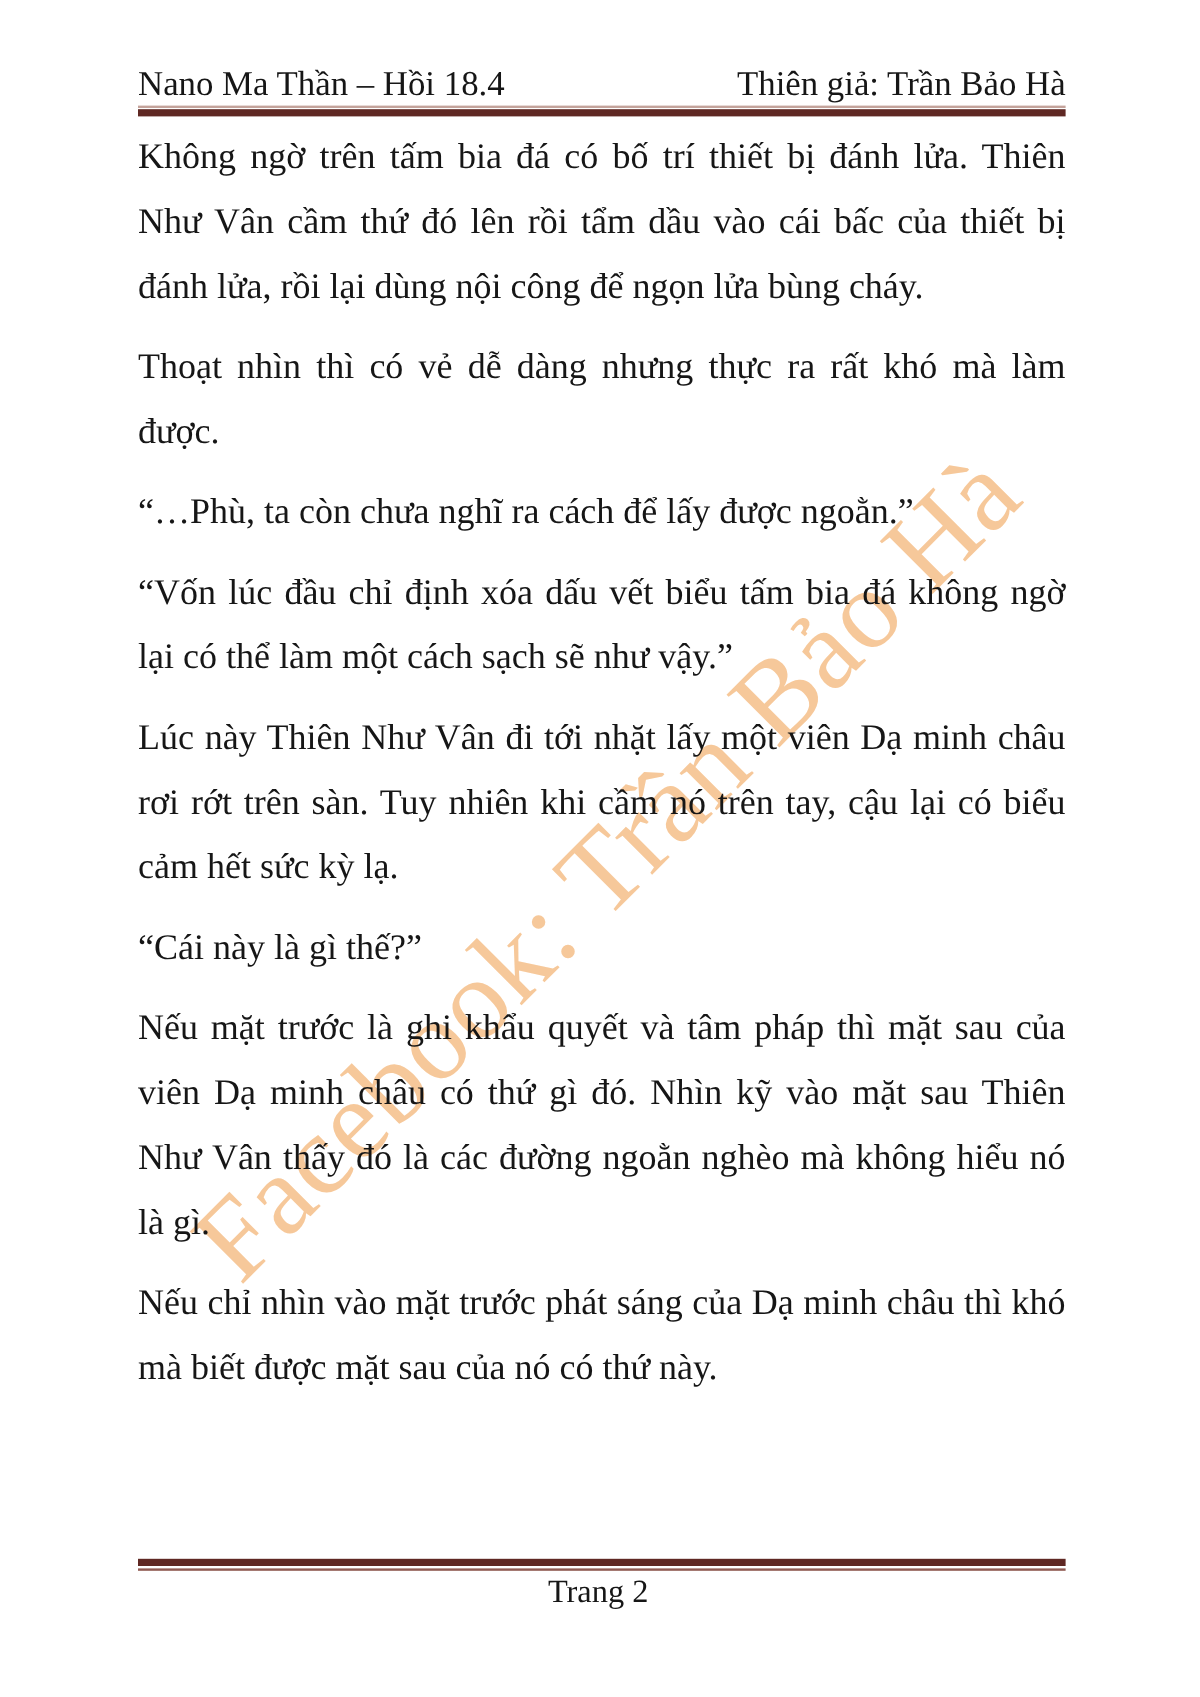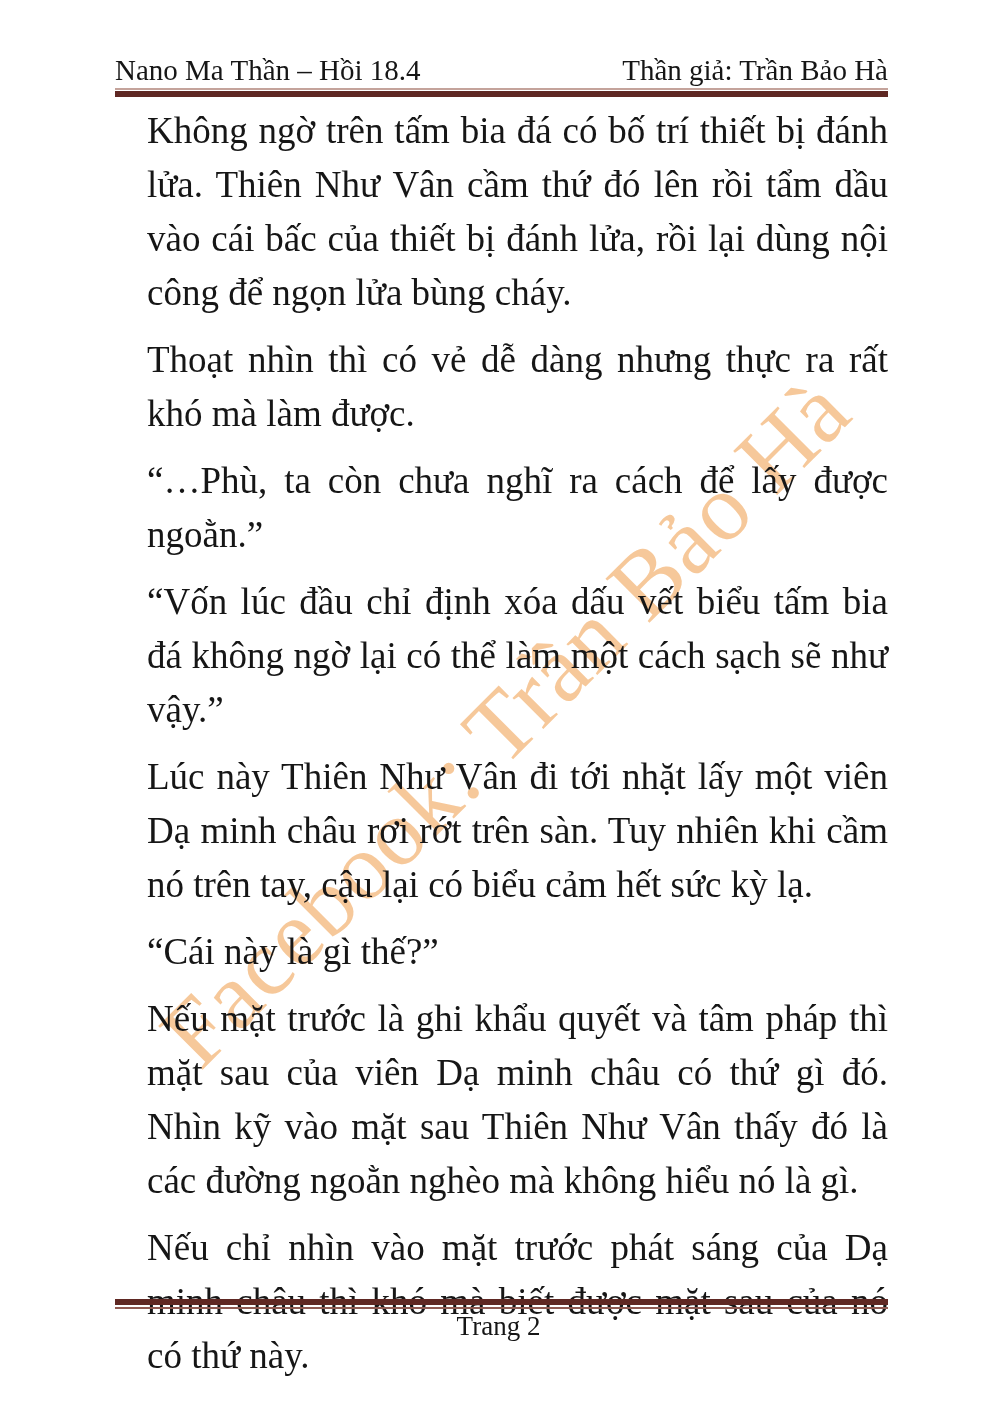--- a/index.html
+++ b/index.html
@@ -45,24 +45,23 @@
   .rule-footer { top: 1299px; }
   .rule-footer .thick { height: 6px; background: #5f2823; }
   .rule-footer .gap   { height: 2px; background: transparent; }
   .rule-footer .thin  { height: 2px; background: #8f5a52; }
   .body-text {
     position: absolute;
     top: 104px;
     left: 115px;
     right: 112px;
     z-index: 1;
-    font-size: 37px;
+    font-size: 30px;
     line-height: 54px;
     text-align: justify;
-    margin-left: 32px;
   }
   .body-text p { margin: 0 0 13px 0; }
   .footer-row {
     position: absolute;
     top: 1311px;
     left: 115px;
     right: 118px;
     text-align: center;
     font-size: 27px;
     z-index: 1;
@@ -70,21 +69,21 @@
 </style>
 </head>
 <body>
 
 <div class="page">
 
   <div class="watermark">Facebook: Trần Bảo Hà</div>
 
   <div class="header-row">
     <span>Nano Ma Thần – Hồi 18.4</span>
-    <span>Thần giả: Trần Bảo Hà</span>
+    <span>Thiên giả: Trần Bảo Hà</span>
   </div>
 
   <div class="rule rule-header">
     <div class="thin"></div>
     <div class="gap"></div>
     <div class="thick"></div>
   </div>
 
   <div class="body-text">
     <p>Không ngờ trên tấm bia đá có bố trí thiết bị đánh lửa. Thiên Như Vân cầm thứ đó lên rồi tẩm dầu vào cái bấc của thiết bị đánh lửa, rồi lại dùng nội công để ngọn lửa bùng cháy.</p>

